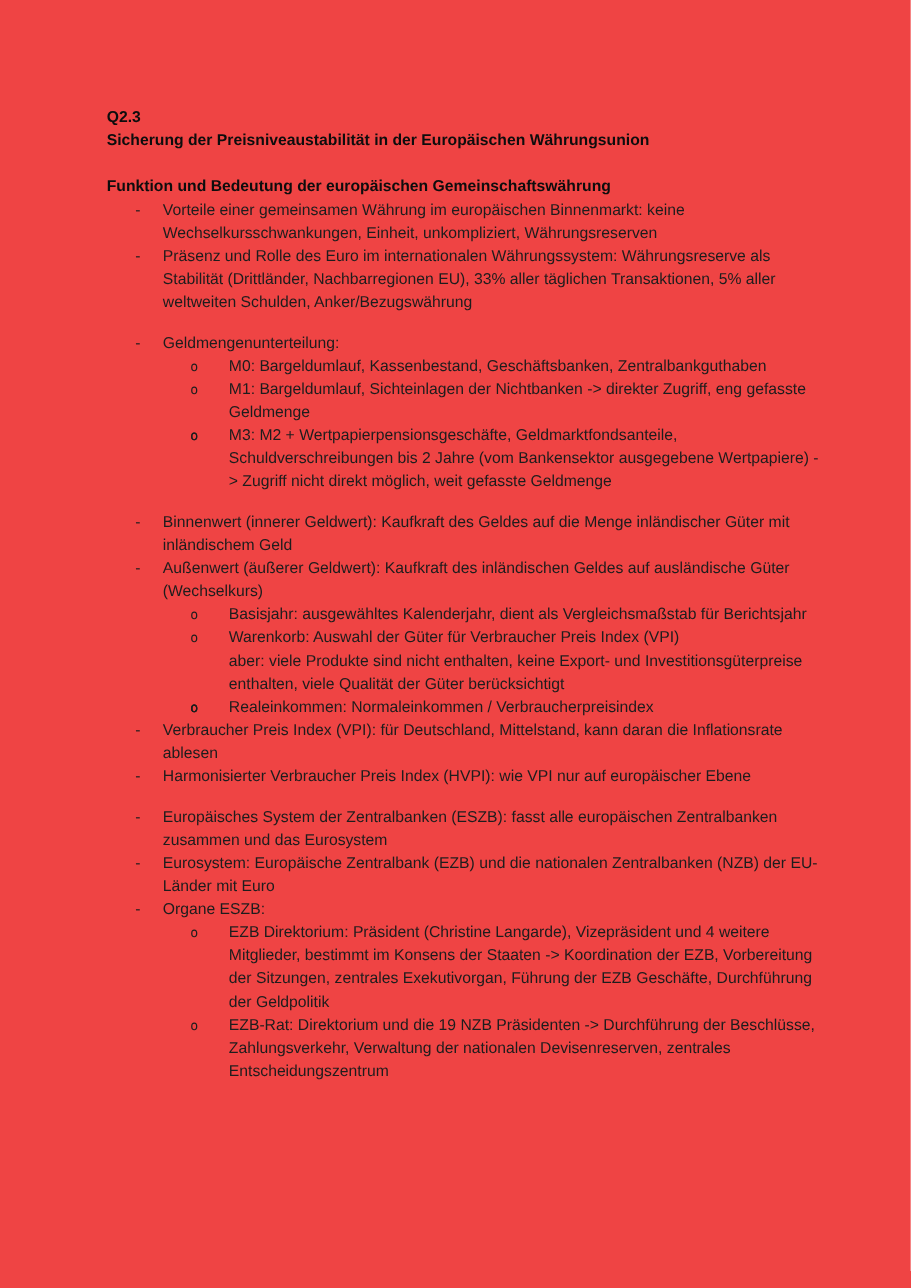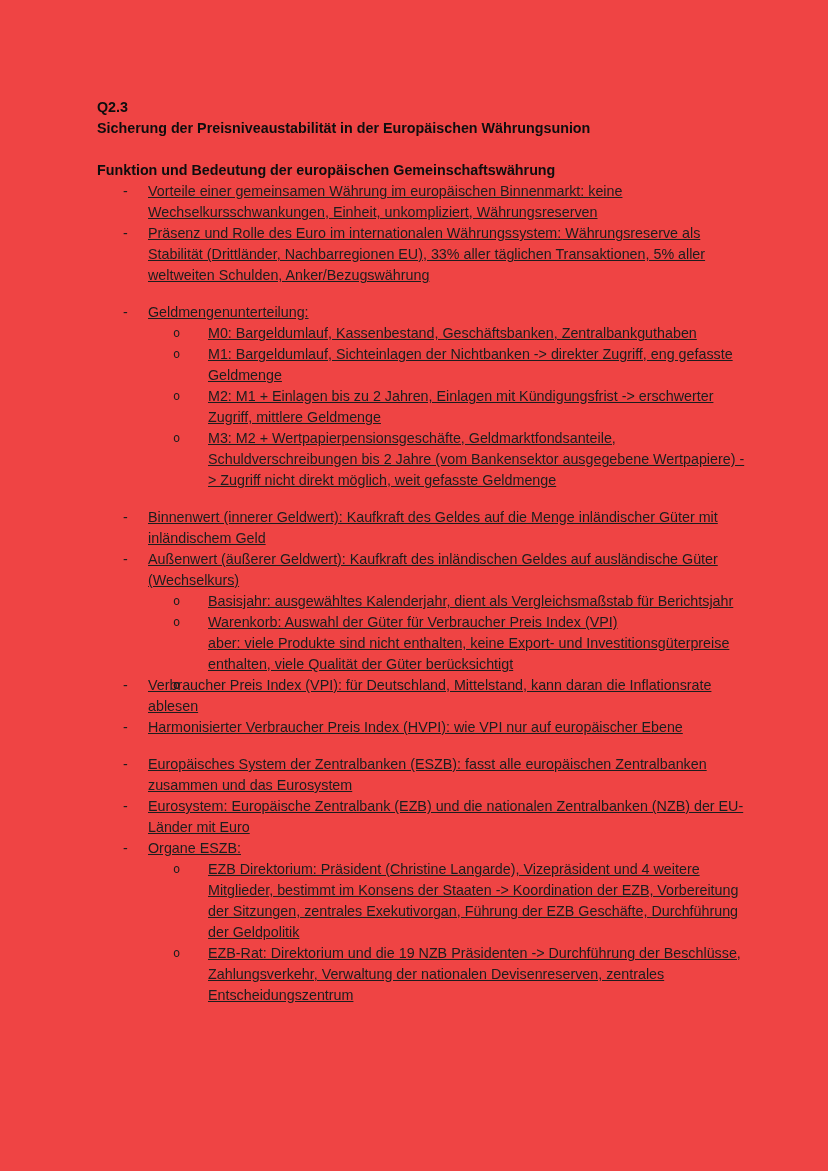--- a/index.html
+++ b/index.html
@@ -31,21 +31,20 @@
     color: #0d0d0d;
   }
   .gap-lg { height: 21px; }
   .gap    { height: 16px; }
   .list-item {
     position: relative;
   }
   .list-item .item-text {
     display: block;
     white-space: pre-line;
-    text-decoration: underline;
   }
   .b1 { padding-left: 51px; }
   .b2 { padding-left: 111px; }
   .marker {
     position: absolute;
     top: 0;
     color: #1d1d1d;
   }
   .b1 > .marker { left: 26px; }
   .b2 > .marker {
@@ -85,21 +84,20 @@
     <div class="list-item b2">
       <span class="marker">o</span>
       <span class="item-text">M0: Bargeldumlauf, Kassenbestand, Geschäftsbanken, Zentralbankguthaben</span>
     </div>
     <div class="list-item b2">
       <span class="marker">o</span>
       <span class="item-text">M1: Bargeldumlauf, Sichteinlagen der Nichtbanken -&gt; direkter Zugriff, eng gefasste Geldmenge</span>
     </div>
     <div class="list-item b2">
       <span class="marker">o</span>
-      <span class="item-text">M2: M1 + Einlagen bis zu 2 Jahren, Einlagen mit Kündigungsfrist -&gt; erschwerter Zugriff, mittlere Geldmenge</span>
     </div>
     <div class="list-item b2">
       <span class="marker">o</span>
       <span class="item-text">M3: M2 + Wertpapierpensionsgeschäfte, Geldmarktfondsanteile, Schuldverschreibungen bis 2 Jahre (vom Bankensektor ausgegebene Wertpapiere) -&gt; Zugriff nicht direkt möglich, weit gefasste Geldmenge</span>
     </div>
 
     <div class="gap"></div>
 
     <div class="list-item b1">
       <span class="marker">-</span>
@@ -119,20 +117,21 @@
 aber: viele Produkte sind nicht enthalten, keine Export- und Investitionsgüterpreise enthalten, viele Qualität der Güter berücksichtigt</span>
     </div>
     <div class="list-item b2">
       <span class="marker">o</span>
     </div>
     <div class="list-item b2">
       <span class="marker">o</span>
     </div>
     <div class="list-item b2">
       <span class="marker">o</span>
+      <span class="item-text">Realeinkommen: Normaleinkommen / Verbraucherpreisindex</span>
     </div>
     <div class="list-item b1">
       <span class="marker">-</span>
       <span class="item-text">Verbraucher Preis Index (VPI): für Deutschland, Mittelstand, kann daran die Inflationsrate ablesen</span>
     </div>
     <div class="list-item b1">
       <span class="marker">-</span>
       <span class="item-text">Harmonisierter Verbraucher Preis Index (HVPI): wie VPI nur auf europäischer Ebene</span>
     </div>
 

